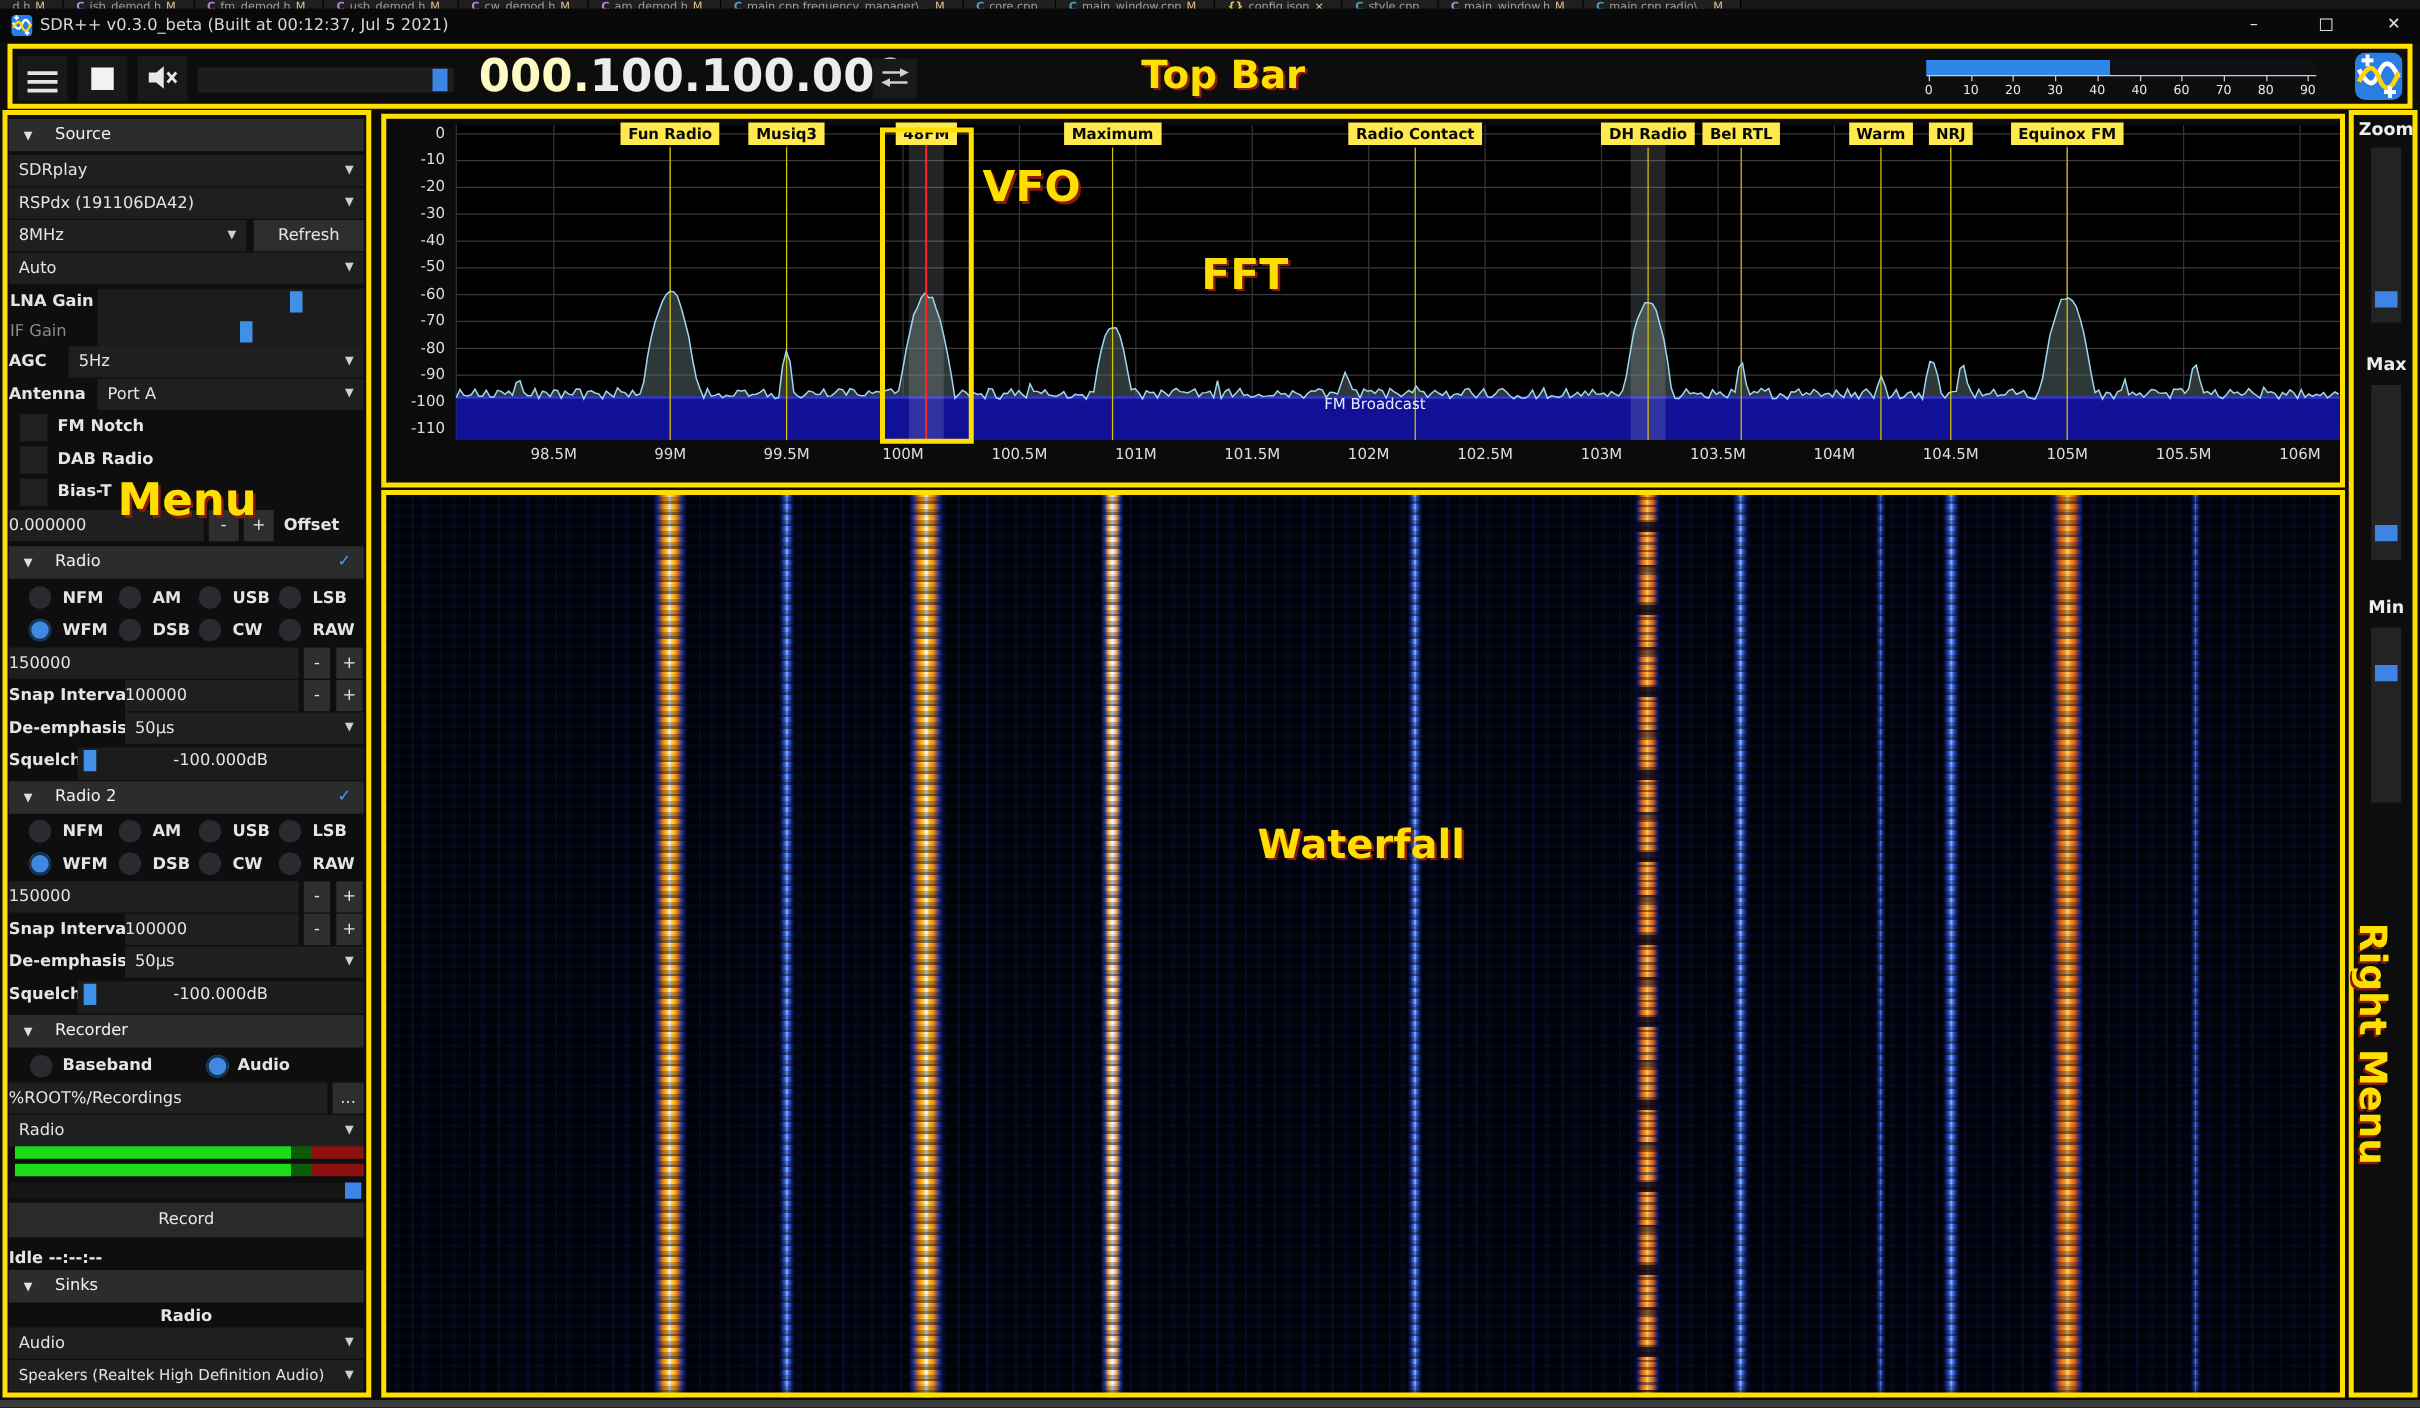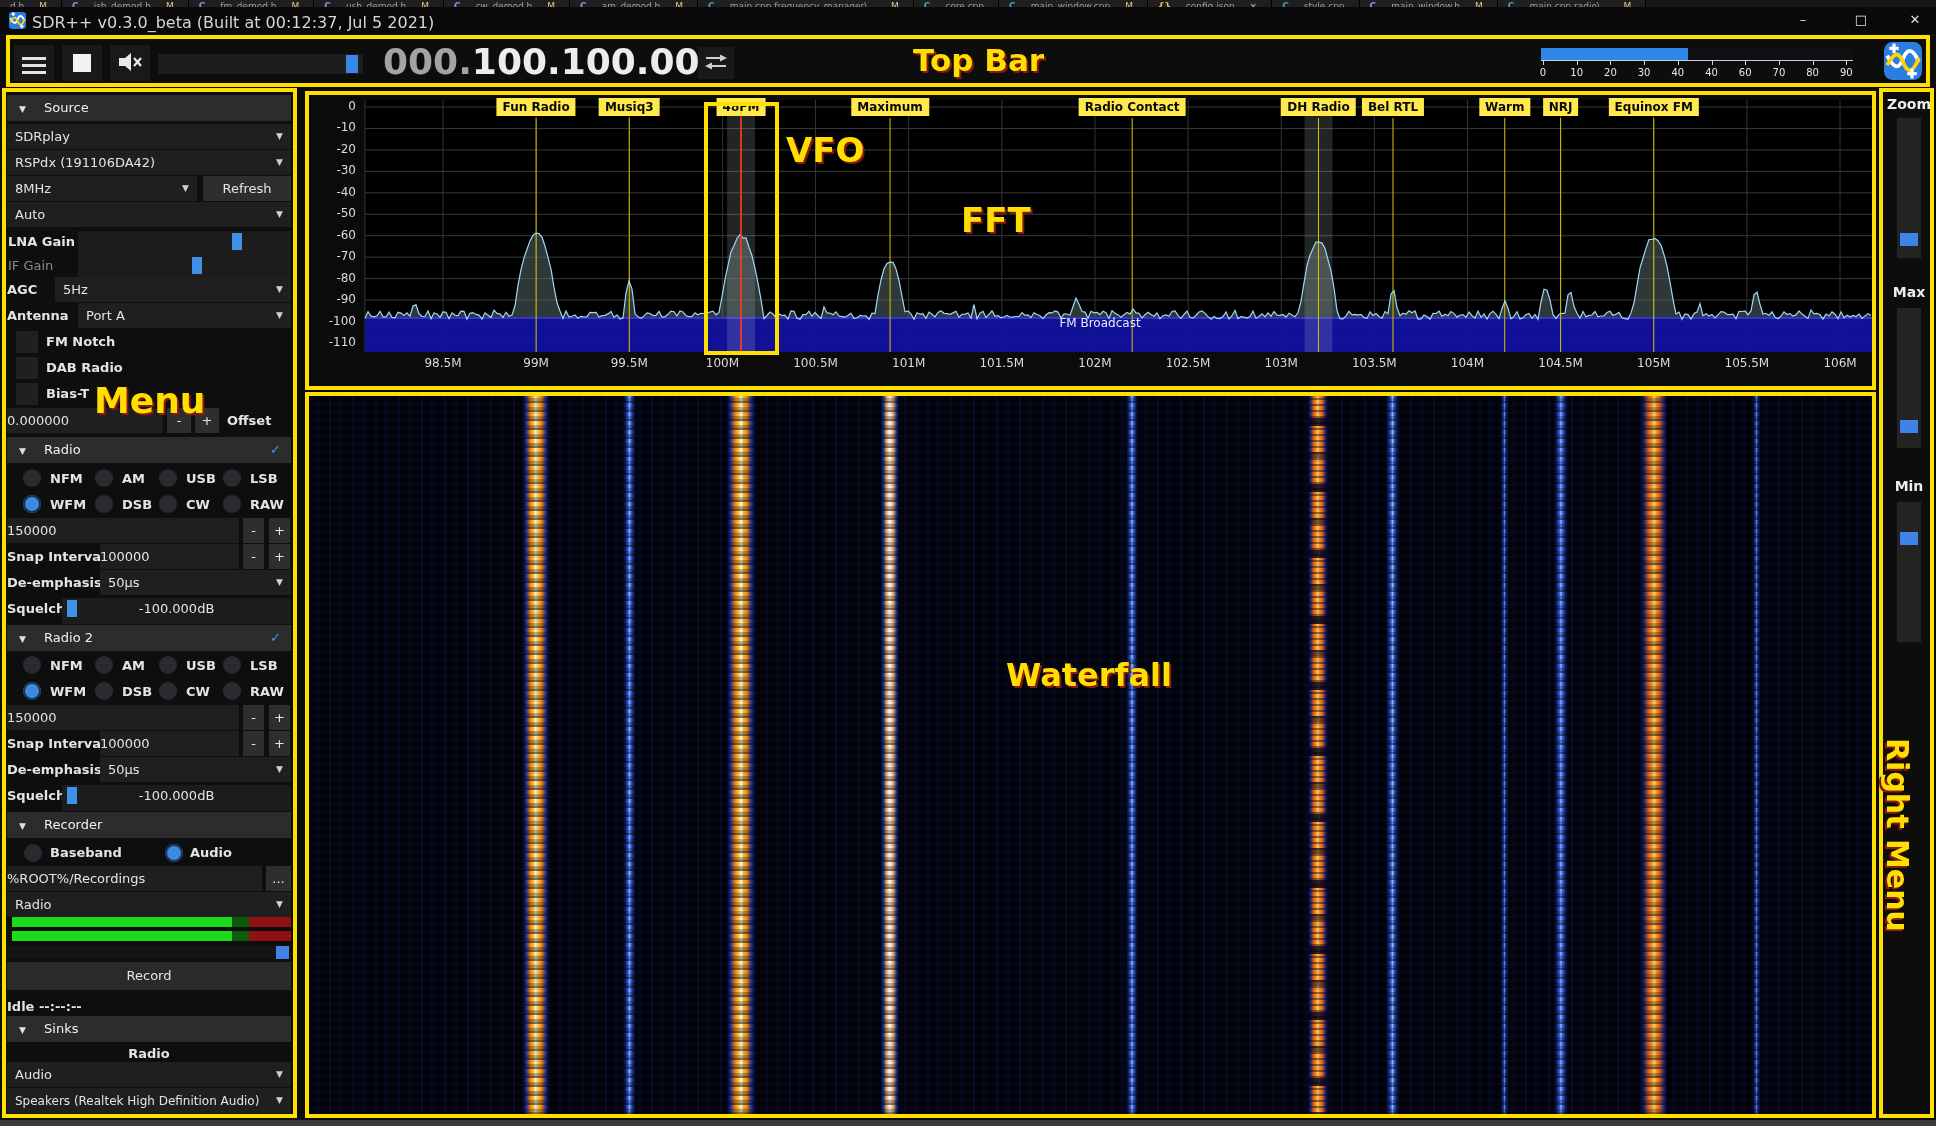--- a/index.html
+++ b/index.html
@@ -3,41 +3,41 @@
 <meta charset="utf-8">
 <style>
   * { margin:0; padding:0; box-sizing:content-box; }
   html,body { width:1936px; height:1126px; overflow:hidden; background:#0b0b0b;
     font-family:"DejaVu Sans", sans-serif; }
   .abs { position:absolute; }
 
   
   #tabstrip { position:absolute; left:0; top:0; width:1936px; height:7px; background:#181818;
     display:flex; overflow:hidden; }
-  .etab { flex:0 0 auto; display:flex; gap:15px; padding:1px 14px 0 10px; font-size:9px;
+  .etab { flex:0 0 auto; display:flex; gap:4px; padding:1px 14px 0 10px; font-size:9px;
     color:#9f9f9f; background:#1f1f1f; border-right:1px solid #000; white-space:nowrap; }
   .etab-badge { color:#e2c08d; }
   .etab-icon { font-weight:bold; }
 
   
   #titlebar { position:absolute; left:0; top:7px; width:1936px; height:27px; background:#090909; }
-  #title-text { position:absolute; left:32px; top:6px; font-size:16px; color:#d6d6d6; }
+  #title-text { position:absolute; left:32px; top:6px; font-size:13px; color:#d6d6d6; }
   .win-btn { position:absolute; top:2px; width:34px; height:22px; color:#e0e0e0; font-size:13px;
     text-align:center; line-height:22px; }
 
   
   #topbar { position:absolute; left:0; top:34px; width:1936px; height:56px; background:#0d0d0d; z-index:5; }
   .tb-btn { position:absolute; top:11px; width:40px; height:36px; background:#191919; border:none; }
   #hamburger span { display:block; width:24px; height:3px; background:#e4e4e4; margin:4px auto 0; }
   #stop-square { width:18px; height:18px; background:#f2f2f2; margin:9px auto; }
   #tb-vol-track { position:absolute; left:158px; top:20px; width:205px; height:20px; background:#1d1d1d; }
   #tb-vol-handle { position:absolute; left:188px; top:1px; width:12px; height:18px; background:#3d84e6; }
   #freq-display { position:absolute; left:383px; top:5px; height:46px; line-height:46px;
     font-size:36px; font-weight:600; letter-spacing:0px; white-space:nowrap; }
-  #freq-display .dim { color:#a3a3a3; }
+  #freq-display .dim { color:#fef9c3; }
   #freq-display .lit { color:#ececec; }
   #swap-btn { position:absolute; left:698px; top:13px; width:36px; height:32px; background:#191919; border:none; }
   #snr-meter { position:absolute; left:1541px; top:14px; width:322px; height:42px; }
   #snr-bar { position:absolute; left:0; top:0; width:312px; height:12px; background:#101014; }
   #snr-fill { position:absolute; left:0; top:0; height:12px; background:#2e86e8; }
   #snr-scale { position:absolute; left:0; top:12px; width:322px; height:30px; }
   #snr-baseline { position:absolute; left:0; top:0; width:312px; height:1px; background:#cfcfcf; }
   .snr-tick { position:absolute; top:0; width:1px; height:5px; background:#cfcfcf; }
   .snr-label { position:absolute; top:7px; width:24px; margin-left:-12px; text-align:center;
     font-size:10px; color:#e8e8e8; }

